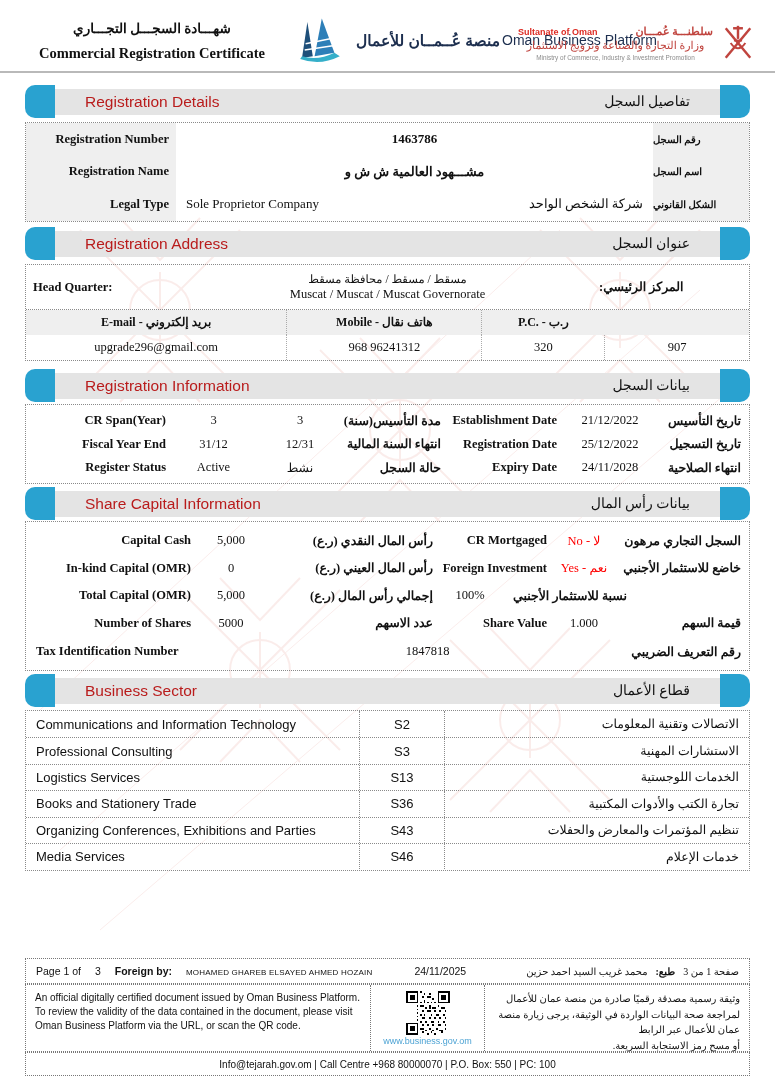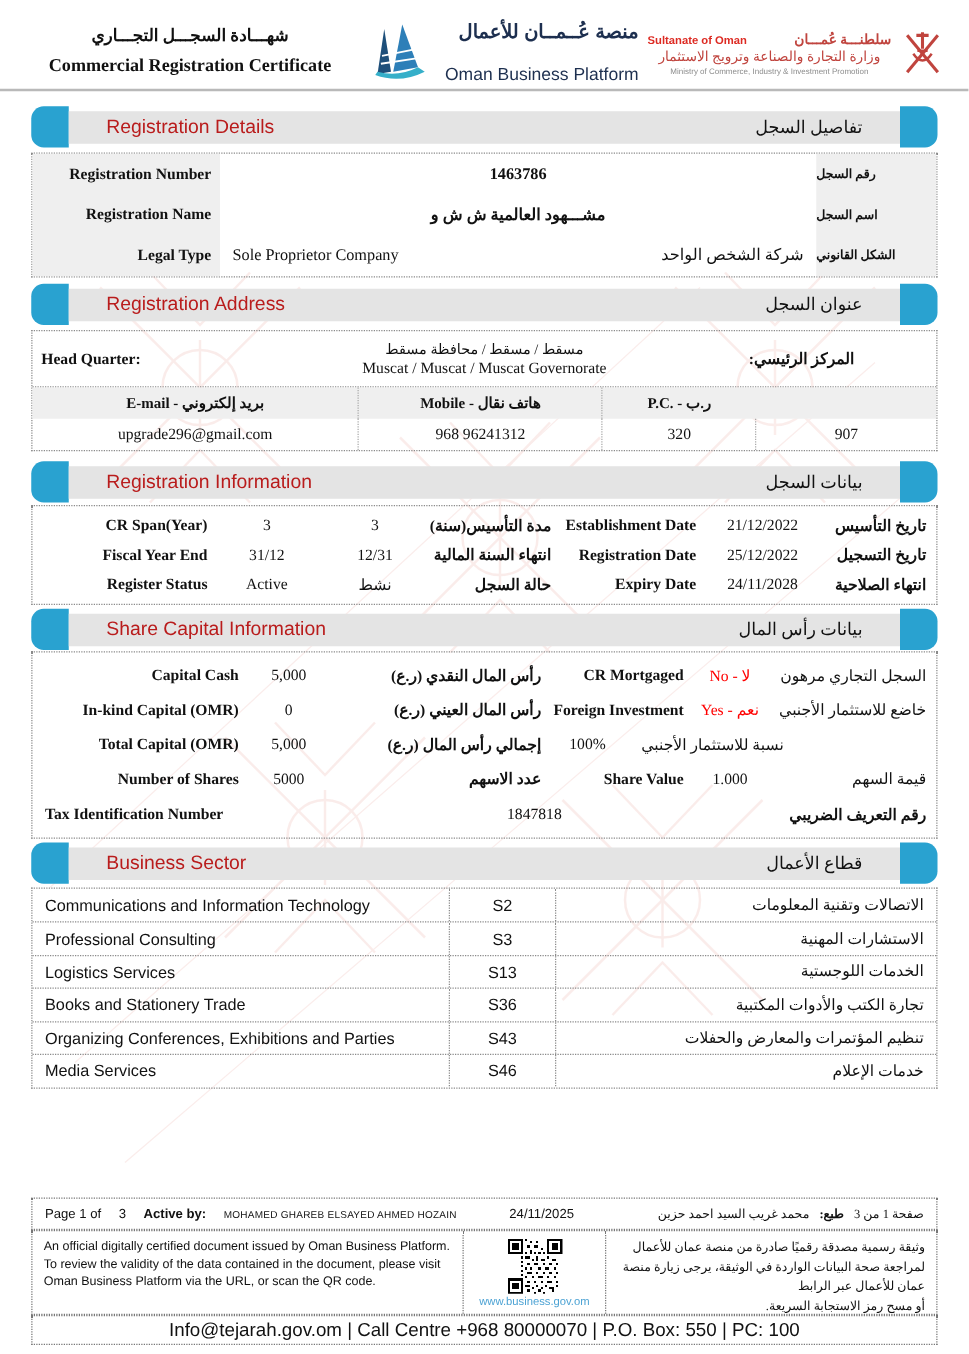--- a/index.html
+++ b/index.html
@@ -13,21 +13,21 @@
         font-family:"Liberation Serif",serif;color:#111}
   .rtl{direction:rtl;unicode-bidi:plaintext}
   
   #wm{position:absolute;top:150px;left:0;width:775px;height:840px;opacity:.12;z-index:0;pointer-events:none}
   
   #hdr{position:absolute;top:12px;left:0;width:775px;height:58px;z-index:2}
   .hdr-left{position:absolute;left:38px;top:8px;width:228px;text-align:center}
   .hdr-left .t-ar{font-size:13.5px;font-weight:bold}
   .hdr-left .t-en{font-size:14.5px;font-weight:bold;margin-top:8px}
   .hdr-center{position:absolute;left:293px;top:4px;display:flex;gap:9px;align-items:center}
-  .obp-text{display:flex;flex-direction:column;align-items:flex-start;gap:16px}
+  .obp-text{display:flex;align-items:flex-start;gap:2px}
   .obp-text .o-ar{font-family:"Liberation Sans",sans-serif;font-size:15.5px;font-weight:bold;color:var(--navy_text);align-self:flex-end}
   .obp-text .o-en{font-family:"Liberation Sans",sans-serif;font-size:14px;color:var(--navy_text)}
   .hdr-right{position:absolute;left:518px;top:6px;width:238px;display:flex;gap:7px;align-items:center}
   .min-text{flex:1}
   .min-row1{display:flex;justify-content:space-between;align-items:baseline}
   .m-sul-en{font-family:"Liberation Sans",sans-serif;font-size:9px;font-weight:bold;color:var(--sultanate_red)}
   .m-sul-ar{font-size:11px;font-weight:bold;color:var(--ministry_red)}
   .m-min-ar{font-size:11px;color:var(--ministry_red);text-align:center;margin-top:1px}
   .m-min-en{font-family:"Liberation Sans",sans-serif;font-size:6.4px;color:#8c8c8c;text-align:center;margin-top:2px}
   #hr-line{position:absolute;top:71px;left:0;width:775px;height:2px;background:#B9B9B9;z-index:2}
@@ -73,21 +73,21 @@
   .t3f{width:82px;text-align:center}
   .t3g{width:98px;text-align:right;font-weight:bold;padding-right:8px}
   
   #t4{padding-top:5px}
   .t4row{display:flex;height:27.5px;align-items:center;font-size:12.5px}
   .t4a{width:165px;text-align:right;font-weight:bold}
   .t4b{width:80px;text-align:center}
   .t4c{width:162px;text-align:right;font-weight:bold}
   .t4d{flex:1;text-align:right;font-weight:bold}
   .t4e{width:74px;text-align:center}
-  .t4f{width:128px;font-weight:normal;padding-right:8px}
+  .t4f{width:128px;font-weight:bold;padding-right:8px}
   .redval{color:var(--red_value)}
   .t4tax{display:flex;height:29px;align-items:center;font-size:12.5px}
   .taxl{width:230px;font-weight:bold;padding-left:10px}
   .taxv{flex:1;text-align:center}
   .taxr{width:150px;text-align:right;font-weight:bold;padding-right:8px}
   
   .bsrow{display:flex;height:26.4px;align-items:stretch}
   .bsrow+.bsrow{border-top:1px dotted var(--border_dot)}
   .bse{width:46%;display:flex;align-items:center;padding-left:10px;font-family:"Liberation Sans",sans-serif;font-size:13px}
   .bsc{width:12%;display:flex;align-items:center;justify-content:center;font-family:"Liberation Sans",sans-serif;font-size:13px;border-left:1px dotted var(--border_dot);border-right:1px dotted var(--border_dot)}
@@ -97,21 +97,21 @@
   #f1{top:958px;height:26px;display:flex;align-items:center;justify-content:space-between;padding:0 10px;font-family:"Liberation Sans",sans-serif;font-size:10.5px}
   .f1-left{display:flex;align-items:baseline;gap:14px}
   .f1-name{font-size:8px;letter-spacing:.2px}
   .f1-date{margin-left:28px}
   .f1-ar{font-family:"Liberation Serif",serif;font-size:10px;display:flex;gap:8px;direction:rtl;align-items:baseline}
   #f2{top:984px;height:68px;display:flex;align-items:stretch}
   .f2a{width:345px;padding:6px 9px;font-family:"Liberation Sans",sans-serif;font-size:10px;line-height:1.4;border-right:1px dotted #777;display:flex;align-items:flex-start}
   .f2b{width:114px;display:flex;flex-direction:column;align-items:center;justify-content:center;border-right:1px dotted #777;gap:1px}
   .f2-url{font-family:"Liberation Sans",sans-serif;font-size:9px;color:var(--link_blue)}
   .f2c{flex:1;padding:6px 9px;direction:rtl;text-align:right;font-size:10px;line-height:1.55}
-  #f3{top:1052px;height:24px;display:flex;align-items:center;justify-content:center;font-family:"Liberation Sans",sans-serif;font-size:15px}
+  #f3{top:1052px;height:24px;display:flex;align-items:center;justify-content:center;font-family:"Liberation Sans",sans-serif;font-size:10px}
 </style>
 </head>
 <body>
 
 <div class="page">
 
   <svg id="wm" viewBox="0 0 775 840" aria-hidden="true">
     <defs>
       <g id="wme" fill="none" stroke="#D96A5E" stroke-width="2">
         <path d="M20 180 L180 20"></path>
@@ -359,21 +359,21 @@
       <div class="bse">Media Services</div>
       <div class="bsc">S46</div>
       <div class="bsa">خدمات الإعلام</div>
     </div>
   </div>
 
   <div class="fbox" id="f1">
     <div class="f1-left">
       <span>Page 1 of</span>
       <span>3</span>
-      <span class="bold">Active by:</span>
+      <span class="bold">Foreign by:</span>
       <span class="f1-name">MOHAMED GHAREB ELSAYED AHMED HOZAIN</span>
       <span class="f1-date">24/11/2025</span>
     </div>
     <div class="f1-ar" dir="rtl">
       <span>صفحة 1 من 3</span>
       <span class="bold">طبع:</span>
       <span>محمد غريب السيد احمد حزين</span>
     </div>
   </div>
 

